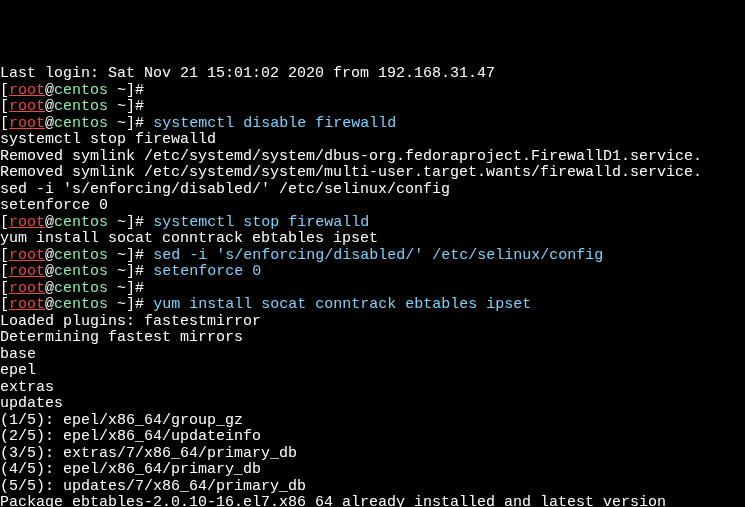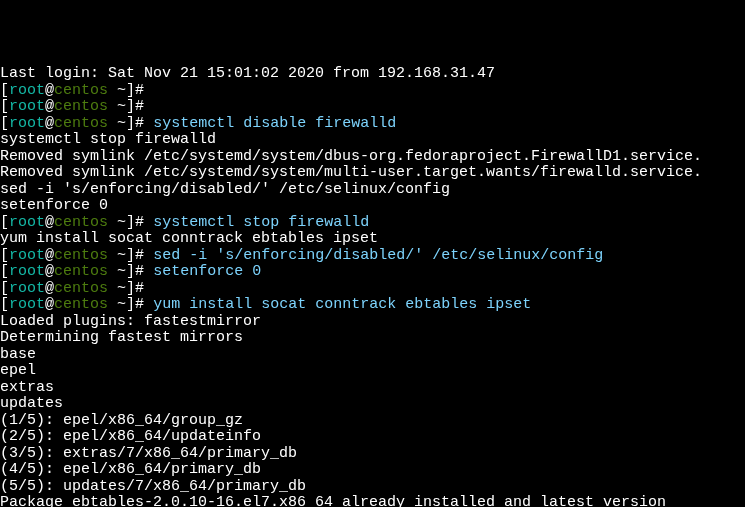--- a/index.html
+++ b/index.html
@@ -10,23 +10,23 @@
       font-family: "Consolas", "Monaco", "Courier New", monospace;
       font-size: 15px;
       line-height: 1.1;
       width: 745px;
       height: 507px;
       overflow: hidden;
       white-space: pre;
     }
     .line { display: block; }
     .bracket { color: #fff; }
-    .user { color: #14b8a6; }
+    .user { color: #ef4444; text-decoration: underline; }
     .at { color: #fff; }
-    .host { color: #4d7c0f; }
+    .host { color: #86efac; }
     .tilde { color: #fff; }
     .prompt { color: #fff; }
     .cmd { color: #7dd3fc; }
     .plain { color: #fff; }
   </style>
 </head>
 <body>
 
 
 

